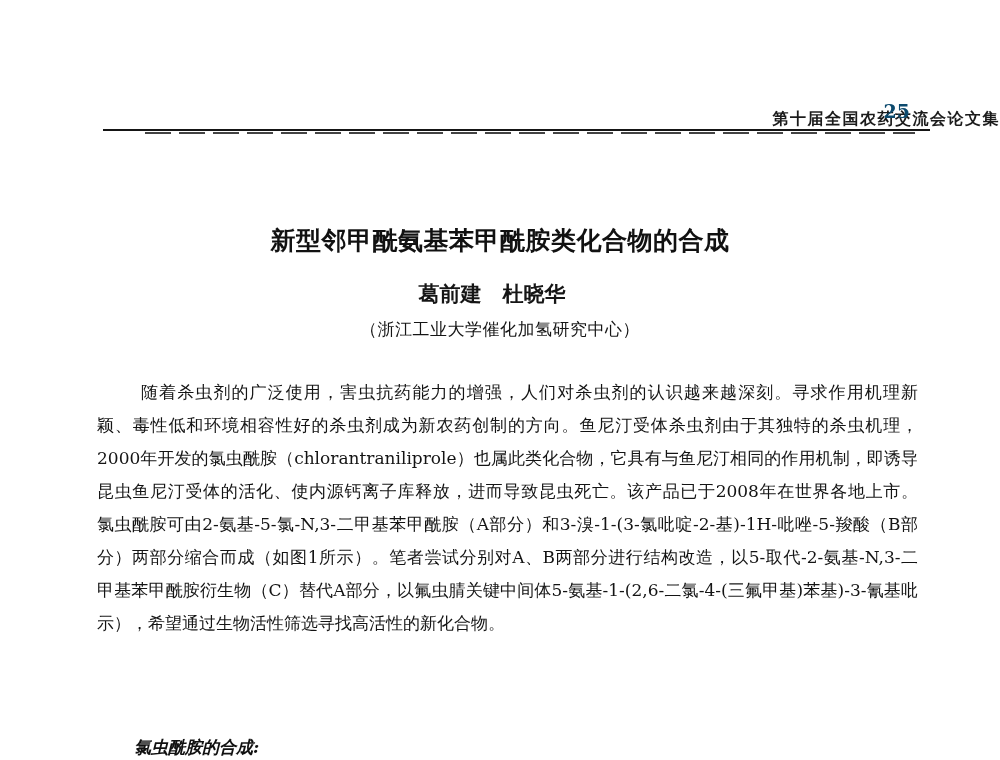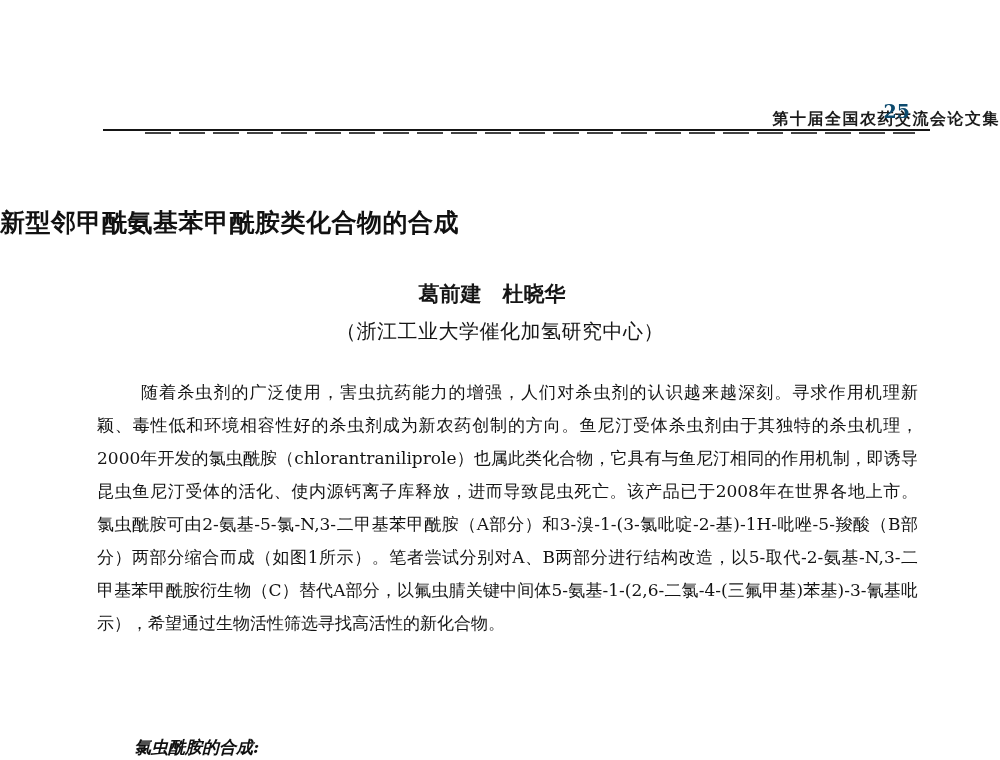--- a/index.html
+++ b/index.html
@@ -59,23 +59,24 @@
       90deg,
       #222 0px, #222 26px,
       transparent 26px, transparent 34px
     );
     opacity: 0.85;
   }
 
   
   .article-title {
     position: absolute;
-    top: 189px;
+    top: 207px;
     left: 0;
     width: 1000px;
+    text-align: center;
     font-size: 25px;
     font-weight: 700;
     letter-spacing: 0.5px;
     color: #111;
   }
   .authors-line {
     position: absolute;
     top: 280px;
     left: 0;
     width: 984px;
@@ -83,21 +84,21 @@
     font-size: 21px;
     font-weight: 600;
     color: #151515;
   }
   .affiliation-line {
     position: absolute;
     top: 318px;
     left: 0;
     width: 1000px;
     text-align: center;
-    font-size: 20px;
+    font-size: 17px;
     font-weight: 500;
     letter-spacing: 0.5px;
     color: #151515;
   }
 
   
   .abstract-paragraph {
     position: absolute;
     top: 376px;
     left: 97px;

